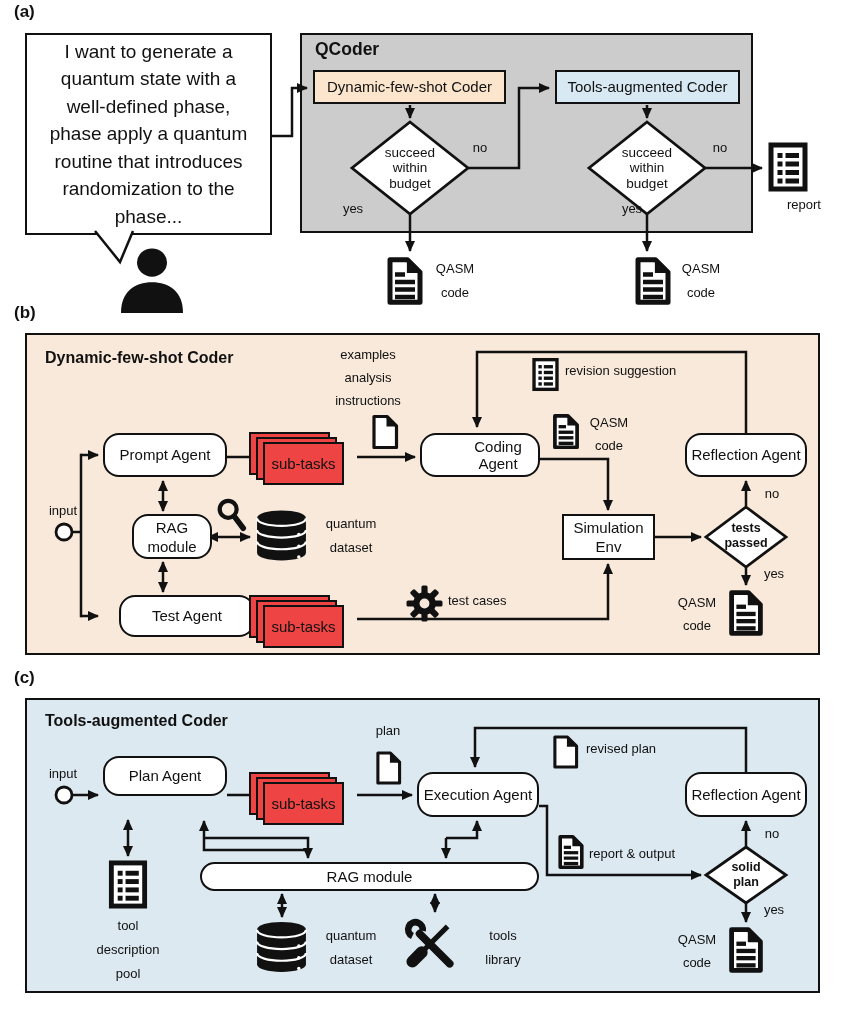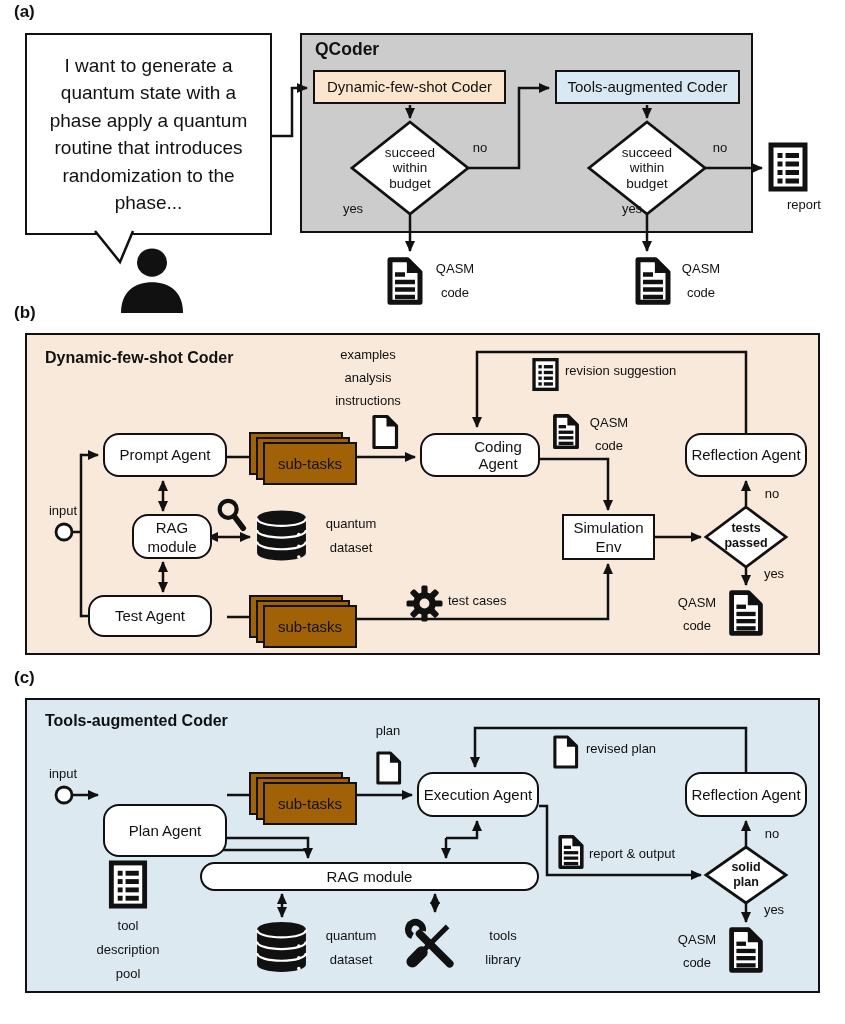--- a/index.html
+++ b/index.html
@@ -13,21 +13,21 @@
   .panel{position:absolute;box-sizing:border-box;border:2.8px solid var(--ink);z-index:0;}
   .box{position:absolute;box-sizing:border-box;background:#fff;border:2.5px solid var(--ink);
        display:flex;align-items:center;justify-content:center;text-align:center;z-index:2;
        font-size:15px;line-height:1.15;}
   .agent{border-radius:16px;}
   .lbl{position:absolute;box-sizing:border-box;z-index:2;font-size:13px;line-height:1.2;}
   .ctr{display:flex;flex-direction:column;align-items:center;justify-content:center;text-align:center;}
   .panel-title{position:absolute;z-index:2;font-weight:bold;font-size:16px;}
   .sec-label{position:absolute;z-index:2;font-weight:bold;font-size:17px;}
   .stack{position:absolute;z-index:2;}
-  .stack .card{position:absolute;box-sizing:border-box;width:94px;height:43px;background:#a16207;
+  .stack .card{position:absolute;box-sizing:border-box;width:81px;height:43px;background:#ef4444;
        border:2.5px solid var(--ink);display:flex;align-items:center;justify-content:center;font-size:15px;}
   .icon{position:absolute;z-index:2;}
   .icon svg{display:block;width:100%;height:100%;}
   .dtext{position:absolute;z-index:2;font-size:13.5px;line-height:15.4px;text-align:center;}
   .dtext-sm{position:absolute;z-index:2;font-size:12.5px;line-height:15px;font-weight:bold;text-align:center;}
   svg.wires{position:absolute;left:0;top:0;z-index:1;}
   svg.wires line, svg.wires polyline{stroke:var(--ink);stroke-width:2.5;fill:none;}
   svg.wires polygon{fill:#fff;stroke:var(--ink);stroke-width:2.8;}
 </style>
 </head>
@@ -162,20 +162,21 @@
     <polyline points="446,838 477,838 477,821" marker-end="url(#arr)"></polyline>
     <line x1="282" y1="894" x2="282" y2="917" marker-start="url(#arr)" marker-end="url(#arr)"></line>
     <line x1="435" y1="894" x2="435" y2="912" marker-start="url(#arr)" marker-end="url(#arr)"></line>
   </svg>
 
   <div class="sec-label" style="left:14px;top:2px;">(a)</div>
 
   <div class="box ctr" style="left:25px;top:33px;width:247px;height:202px;font-size:19px;line-height:27.5px;">
     <div>I want to generate a</div>
     <div>quantum state with a</div>
+    <div>well-defined phase,</div>
     <div>phase apply a quantum</div>
     <div>routine that introduces</div>
     <div>randomization to the</div>
     <div>phase...</div>
   </div>
   <svg class="abs z3" style="left:85px;top:226px;" width="64" height="42">
     <polygon points="10,5 48,5 35,36" fill="#fff"></polygon>
     <path d="M10,5 L35,36 L48,5" fill="none" stroke="#111" stroke-width="2.5"></path>
   </svg>
   <div class="icon" style="left:117px;top:247px;width:70px;height:66px;">
@@ -287,21 +288,21 @@
   <div class="icon" style="left:254px;top:509px;width:55px;height:53px;">
     <svg viewBox="0 0 54 52">
         <use href="#i-db"></use>
       </svg>
   </div>
   <div class="lbl ctr" style="left:310px;top:512px;width:82px;height:48px;line-height:24px;">
     <div>quantum</div>
     <div>dataset</div>
   </div>
 
-  <div class="box agent" style="left:88px;top:595px;width:124px;height:42px;">Test Agent</div>
+  <div class="box agent" style="left:119px;top:595px;width:136px;height:42px;">Test Agent</div>
 
   <div class="stack" style="left:249px;top:595px;width:108px;height:53px;">
     <div class="card" style="left:0;top:0;"></div>
     <div class="card" style="left:7px;top:5px;"></div>
     <div class="card" style="left:14px;top:10px;">sub-tasks</div>
   </div>
 
   <div class="icon" style="left:406px;top:585px;width:37px;height:37px;">
     <svg viewBox="0 0 36 36">
         <use href="#i-gear"></use>
@@ -328,21 +329,21 @@
   </div>
   <div class="lbl ctr" style="left:666px;top:591px;width:62px;height:46px;line-height:23px;">
     <div>QASM</div>
     <div>code</div>
   </div>
 
   <div class="sec-label" style="left:14px;top:668px;">(c)</div>
   <div class="panel-title" style="left:45px;top:712px;">Tools-augmented Coder</div>
 
   <div class="lbl" style="left:36px;top:766px;width:54px;text-align:center;">input</div>
-  <div class="box agent" style="left:103px;top:804px;width:124px;height:53px;">Plan Agent</div>
+  <div class="box agent" style="left:103px;top:756px;width:124px;height:40px;">Plan Agent</div>
 
   <div class="stack" style="left:249px;top:772px;width:108px;height:53px;">
     <div class="card" style="left:0;top:0;"></div>
     <div class="card" style="left:7px;top:5px;"></div>
     <div class="card" style="left:14px;top:10px;">sub-tasks</div>
   </div>
 
   <div class="lbl" style="left:362px;top:723px;width:52px;text-align:center;">plan</div>
   <div class="icon" style="left:375px;top:750px;width:27px;height:36px;">
     <svg viewBox="0 0 28 36">

